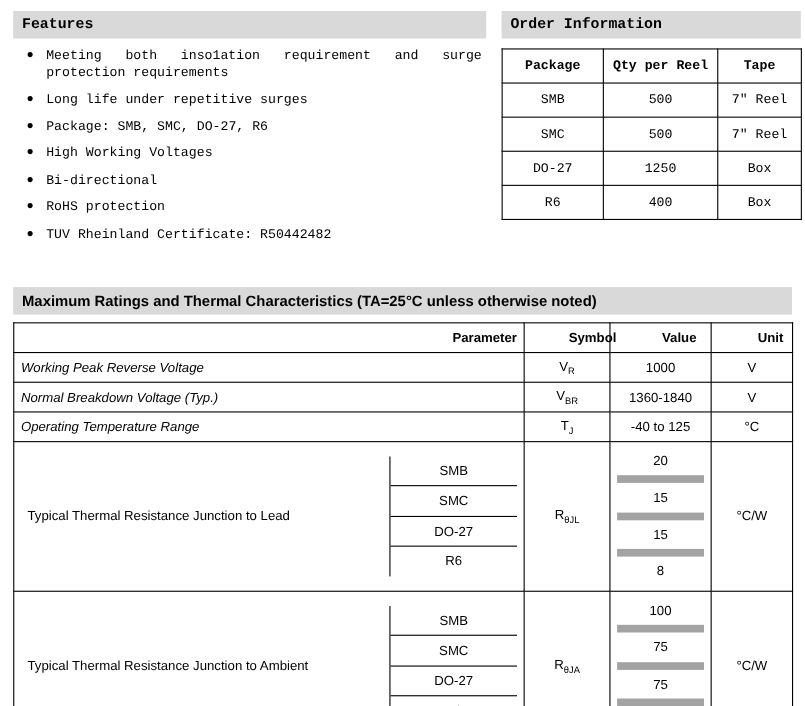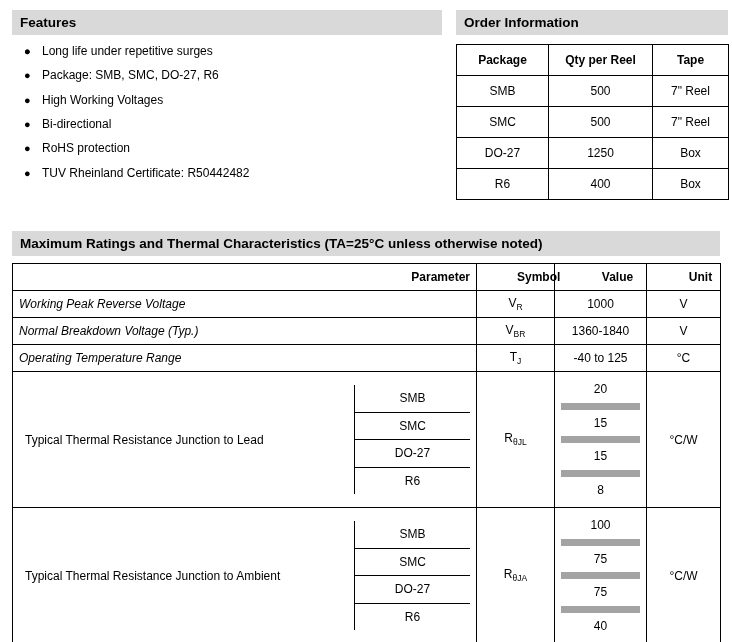--- a/index.html
+++ b/index.html
@@ -32,20 +32,21 @@
     padding: 5px 8px;
     border: 0;
     box-sizing: border-box;
   }
 
   
   .top-row {
     display: flex;
     align-items: flex-start;
     gap: 14px;
+    font-family: Liberation Mono, monospace;
   }
   .features-col {
     width: 430px;
     flex: 0 0 430px;
   }
   .order-col {
     width: 272px;
     flex: 0 0 272px;
   }
 
@@ -160,20 +161,21 @@
 
 <div class="page">
 
   <div class="top-row">
 
     <div class="features-col">
       <div class="section-bar">Features</div>
       <ul class="features">
         <li>
           <span class="bullet">●</span>
+          <span>Meeting both inso1ation requirement and surge protection requirements</span>
         </li>
         <li>
           <span class="bullet">●</span>
           <span>Long life under repetitive surges</span>
         </li>
         <li>
           <span class="bullet">●</span>
           <span>Package: SMB, SMC, DO-27, R6</span>
         </li>
         <li>

